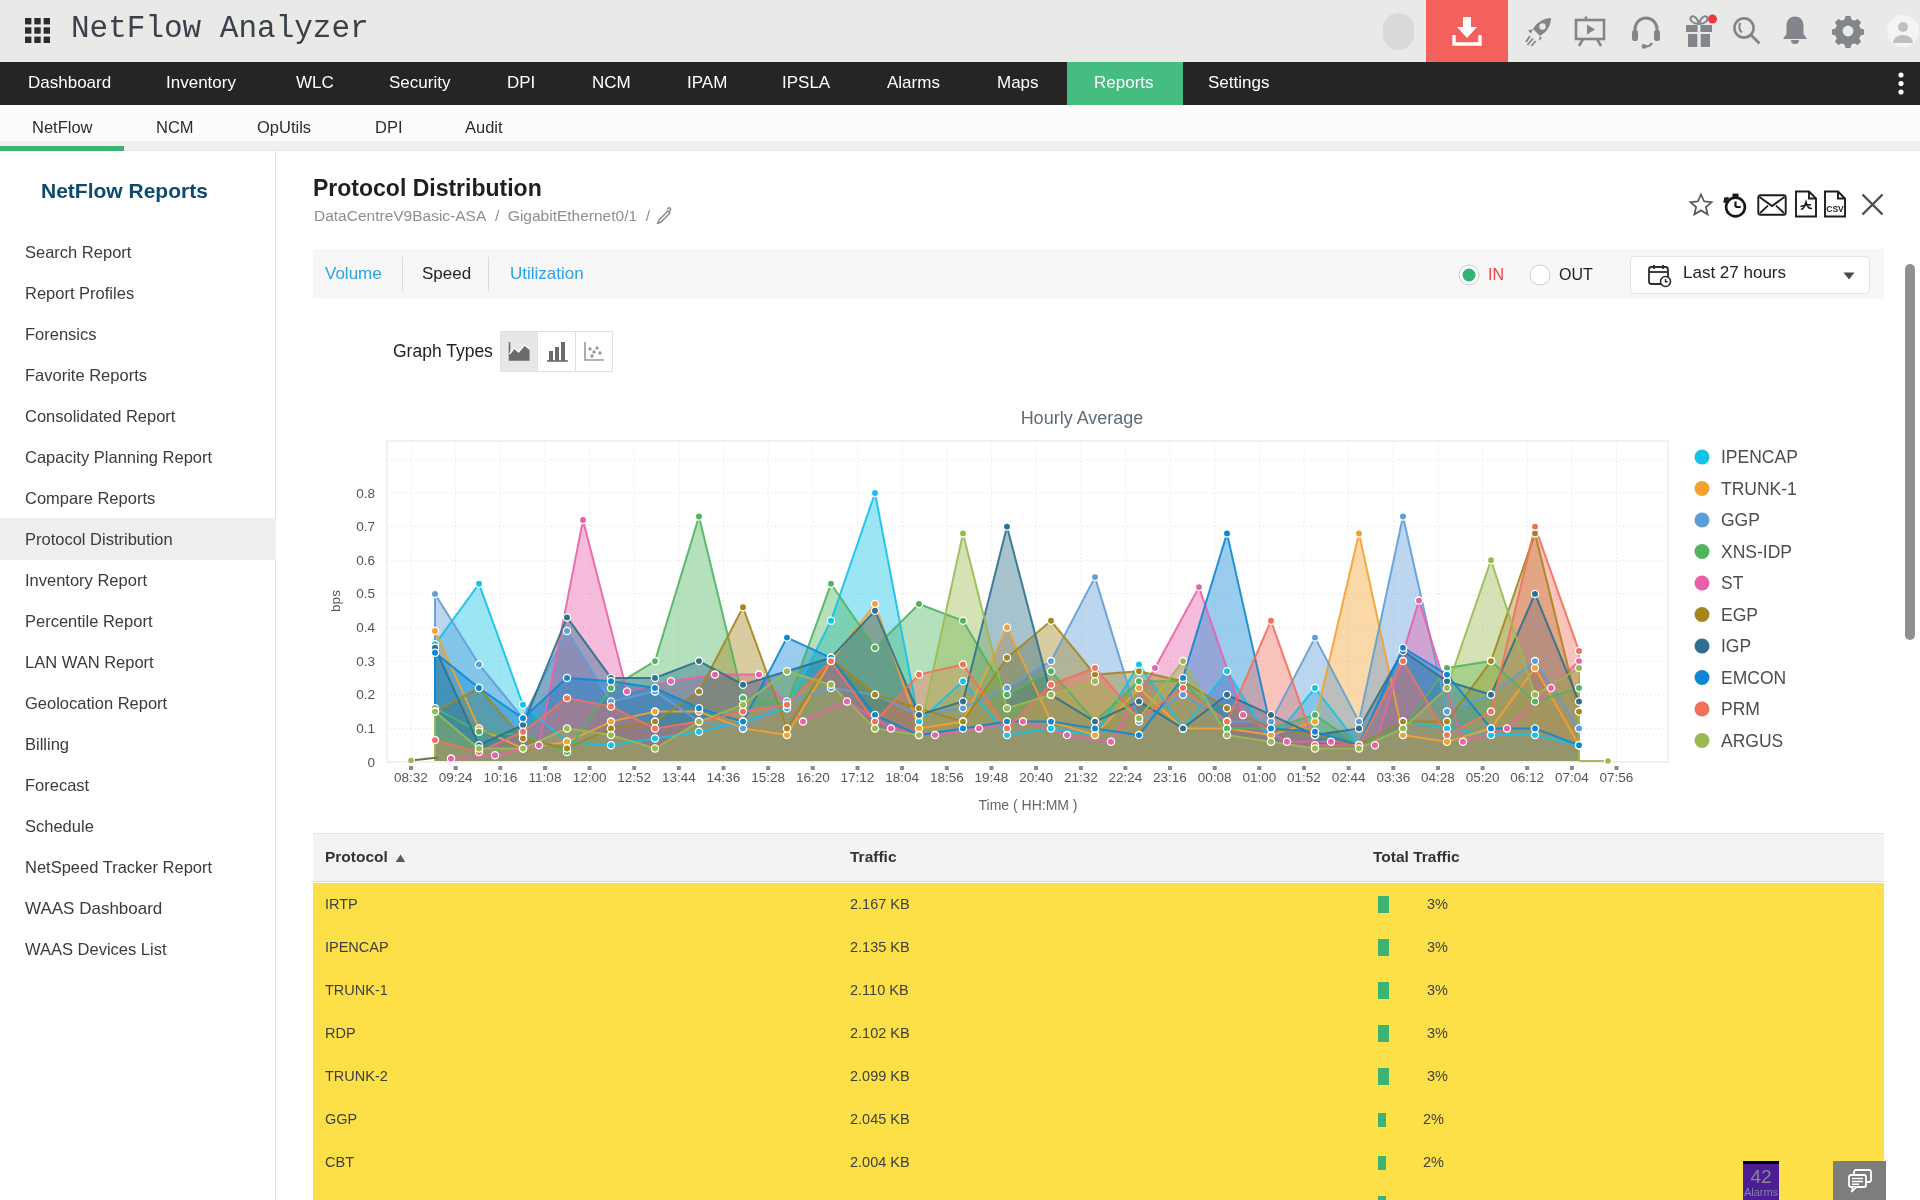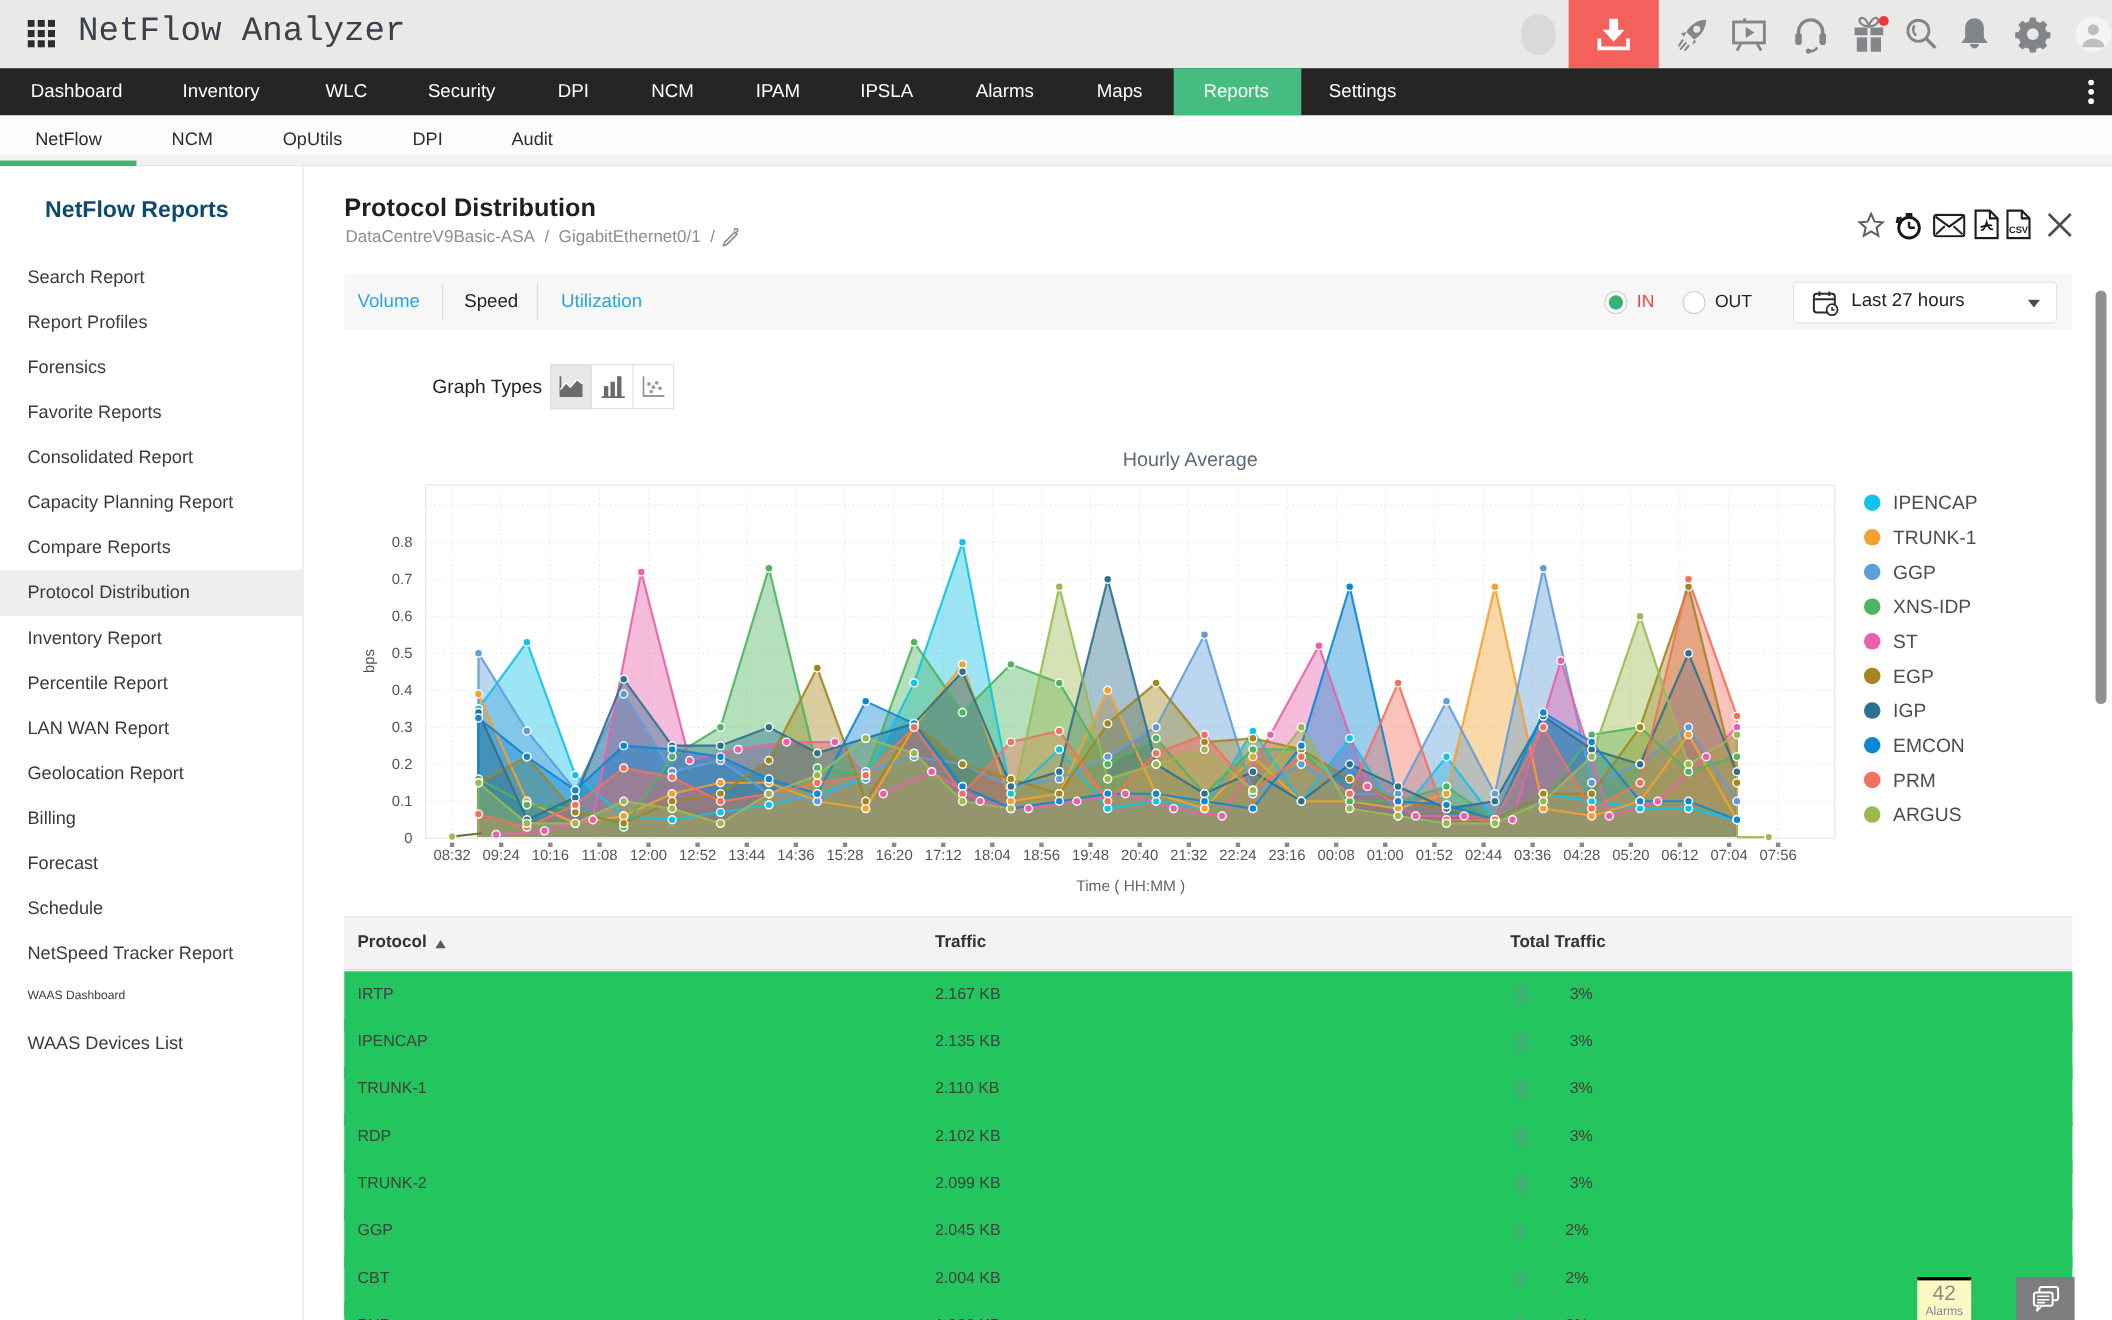--- a/index.html
+++ b/index.html
@@ -21,21 +21,21 @@
 #sidebar{position:absolute;left:0;top:151px;width:276px;height:1049px;background:#fff;border-right:1px solid #e3e3e3}
 #selrow{position:absolute;left:0;top:518px;width:276px;height:42px;background:#eeeeee}
 
 #ctitle{position:absolute;left:313px;top:175px;font-size:23px;font-weight:bold;color:#1f1f1f}
 #crumb{position:absolute;left:314px;top:207px;font-size:15.5px;color:#8e8e8e}
 
 #tabstrip{position:absolute;left:313px;top:249px;width:1571px;height:50px;background:#f7f7f7}
 #tabstrip .tb{position:absolute;top:15px;font-size:17px}
 #tabstrip .dv{position:absolute;top:8px;width:1px;height:34px;background:#d9d9d9}
 
-.trow{position:absolute;left:313px;width:1571px;height:54px;border-bottom:1px solid #14532d;background:#22c55e}
+.trow{position:absolute;left:313px;width:1571px;height:54px;border-bottom:1px solid #14532d;background:#fde047}
 .trow .c1{position:absolute;left:12px;top:13px;font-size:14.5px;color:#3f3f3f}
 .trow .c2{position:absolute;left:537px;top:13px;font-size:14.5px;color:#3f3f3f}
 .trow .bar{position:absolute;left:1065px;background:#3cb371}
 .trow .pct{position:absolute;left:1114px;top:13px;font-size:14.5px;color:#3f3f3f}
 </style>
 </head>
 <body>
 
 <div id="topbar">
   <svg class="abs" style="left:25px;top:18px" width="26" height="26" viewBox="0 0 26 26">
@@ -174,21 +174,21 @@
   <span class="abs" style="top:489px;font-size:16.5px;color:#3b3b3b;white-space:nowrap">Compare Reports</span>
   <span class="abs" style="top:530px;font-size:16.5px;color:#3b3b3b;white-space:nowrap">Protocol Distribution</span>
   <span class="abs" style="top:571px;font-size:16.5px;color:#3b3b3b;white-space:nowrap">Inventory Report</span>
   <span class="abs" style="top:612px;font-size:16.5px;color:#3b3b3b;white-space:nowrap">Percentile Report</span>
   <span class="abs" style="top:653px;font-size:16.5px;color:#3b3b3b;white-space:nowrap">LAN WAN Report</span>
   <span class="abs" style="top:694px;font-size:16.5px;color:#3b3b3b;white-space:nowrap">Geolocation Report</span>
   <span class="abs" style="top:735px;font-size:16.5px;color:#3b3b3b;white-space:nowrap">Billing</span>
   <span class="abs" style="top:776px;font-size:16.5px;color:#3b3b3b;white-space:nowrap">Forecast</span>
   <span class="abs" style="top:817px;font-size:16.5px;color:#3b3b3b;white-space:nowrap">Schedule</span>
   <span class="abs" style="top:858px;font-size:16.5px;color:#3b3b3b;white-space:nowrap">NetSpeed Tracker Report</span>
-  <span class="abs" style="top:899px;font-size:11px;color:#3b3b3b;white-space:nowrap">WAAS Dashboard</span>
+  <span class="abs" style="top:899px;font-size:17px;color:#3b3b3b;white-space:nowrap">WAAS Dashboard</span>
   <span class="abs" style="top:940px;font-size:16.5px;color:#3b3b3b;white-space:nowrap">WAAS Devices List</span>
 </div>
 
 <div id="ctitle">Protocol Distribution</div>
 <div id="crumb">DataCentreV9Basic-ASA&nbsp;&nbsp;/&nbsp;&nbsp;GigabitEthernet0/1&nbsp;&nbsp;/&nbsp;&nbsp;</div>
 <svg class="abs" style="left:655px;top:206px" width="18" height="18" viewBox="0 0 18 18">
     <g stroke="#8e8e8e" fill="none" stroke-width="1.5">
       <path d="M4 14 l-1.5 3.5 3.5 -1.5 9 -9 -2 -2z"></path>
       <path d="M12 3.5 l1.2-1.2 a1.3 1.3 0 0 1 2 0 1.3 1.3 0 0 1 0 2 L14 5.5"></path>
     </g>
@@ -752,21 +752,21 @@
     <div class="bar" style="top:15px;width:8px;height:14px"></div>
     <span class="pct" style="left:1110px">2%</span>
   </div>
 <div class="trow" style="top:1184px">
     <span class="c1">PUP</span>
     <span class="c2">1.998 KB</span>
     <div class="bar" style="top:12px;width:8px;height:14px"></div>
     <span class="pct" style="left:1110px">2%</span>
   </div>
 
-<div class="abs" style="left:1743px;top:1161px;width:49px;height:39px;background:#fef9c3;border-top:3px solid #000">
+<div class="abs" style="left:1743px;top:1161px;width:36px;height:39px;background:#4c1d95;border-top:3px solid #000">
   <div style="text-align:center;font-size:19px;color:#8a8a8a;margin-top:2px">42</div>
   <div style="text-align:center;font-size:11px;color:#7f889e;margin-top:-2px">Alarms</div>
 </div>
 <div class="abs" style="left:1833px;top:1161px;width:53px;height:39px;background:#7d7d7d">
   <svg class="abs" style="left:13px;top:6px" width="28" height="28" viewBox="0 0 28 28">
     <rect x="8" y="3" width="17" height="12" rx="2" fill="none" stroke="#fff" stroke-width="1.8"></rect>
     <rect x="3" y="8" width="17" height="12" rx="2" fill="#7d7d7d" stroke="#fff" stroke-width="1.8"></rect>
     <path d="M6 11.5 h11 M6 14.5 h11 M6 17.2 h7" stroke="#fff" stroke-width="1.4"></path>
     <path d="M7 20 l-1.5 5 4.5-4.5" fill="#7d7d7d" stroke="#fff" stroke-width="1.6"></path>
   </svg>

